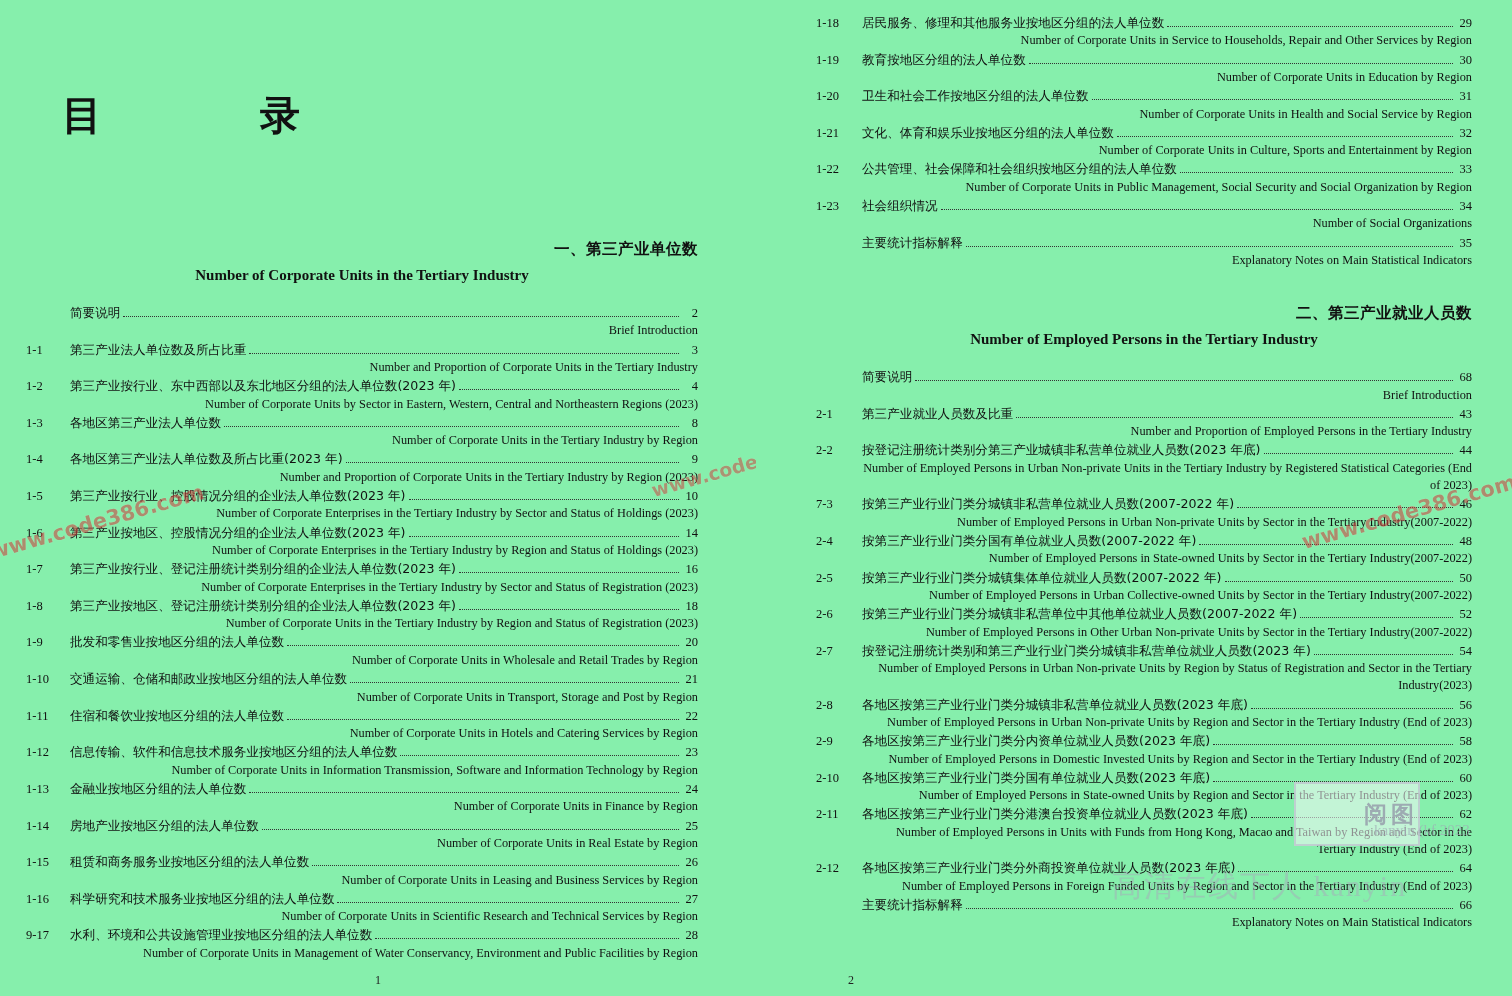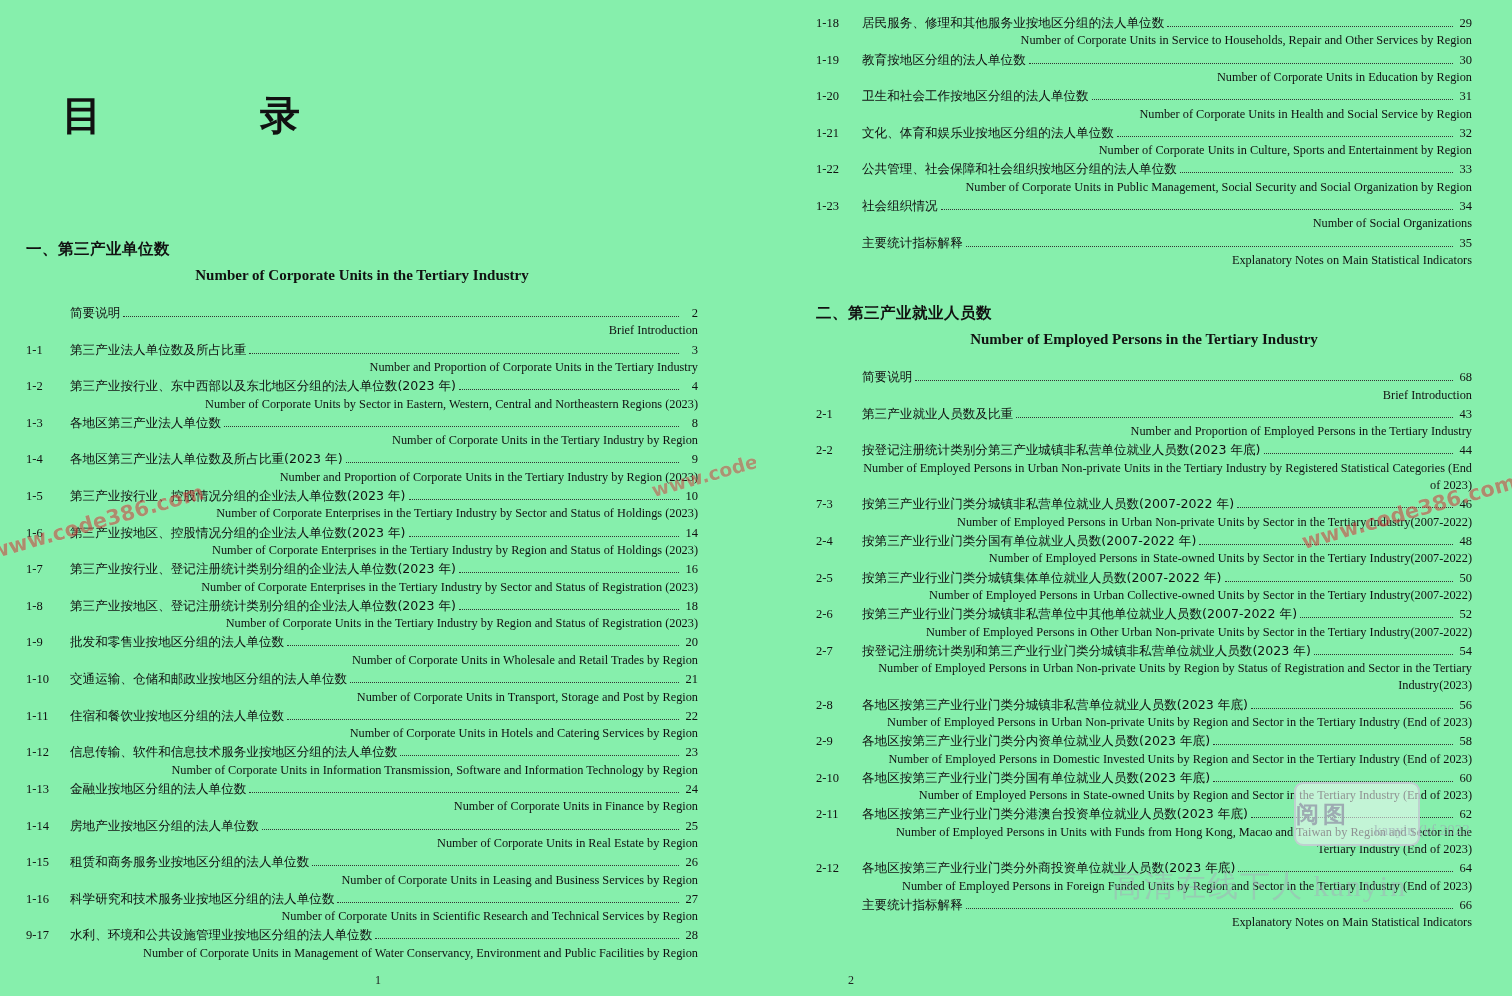--- a/index.html
+++ b/index.html
@@ -52,20 +52,21 @@
   .sec-head {
     margin-top: 34px;
   }
   .sec-head.first { margin-top: 96px; }
   .sec-cn {
     font-family: "DejaVu Sans", sans-serif;
     font-weight: bold;
     font-size: 15.5px;
     color: #111;
     letter-spacing: 0.5px;
+    text-align: right;
   }
   .sec-en {
     font-family: "Liberation Serif", serif;
     font-weight: bold;
     font-size: 15px;
     color: #111;
     margin-top: 7px;
     text-align: center;
   }
   .entries {
@@ -146,25 +147,25 @@
     text-shadow: 0 0 1px rgba(255,255,255,0.6);
   }
   .wm-url.small { font-size: 19px; opacity: 0.5; }
   .wm-box {
     position: absolute;
     right: 92px;
     top: 782px;
     width: 122px;
     height: 60px;
     border: 2px solid rgba(190,195,205,0.75);
-    border-radius: 9px;
+    border-radius: 0;
     background: rgba(246,247,250,0.55);
     display: flex;
     align-items: center;
-    justify-content: flex-start;
+    justify-content: flex-end;
     pointer-events: none;
   }
   .wm-box span {
     font-family: "DejaVu Sans", sans-serif;
     font-size: 23px;
     letter-spacing: 4px;
     color: rgba(150,158,172,0.85);
     font-weight: bold;
   }
   .wm-big {

